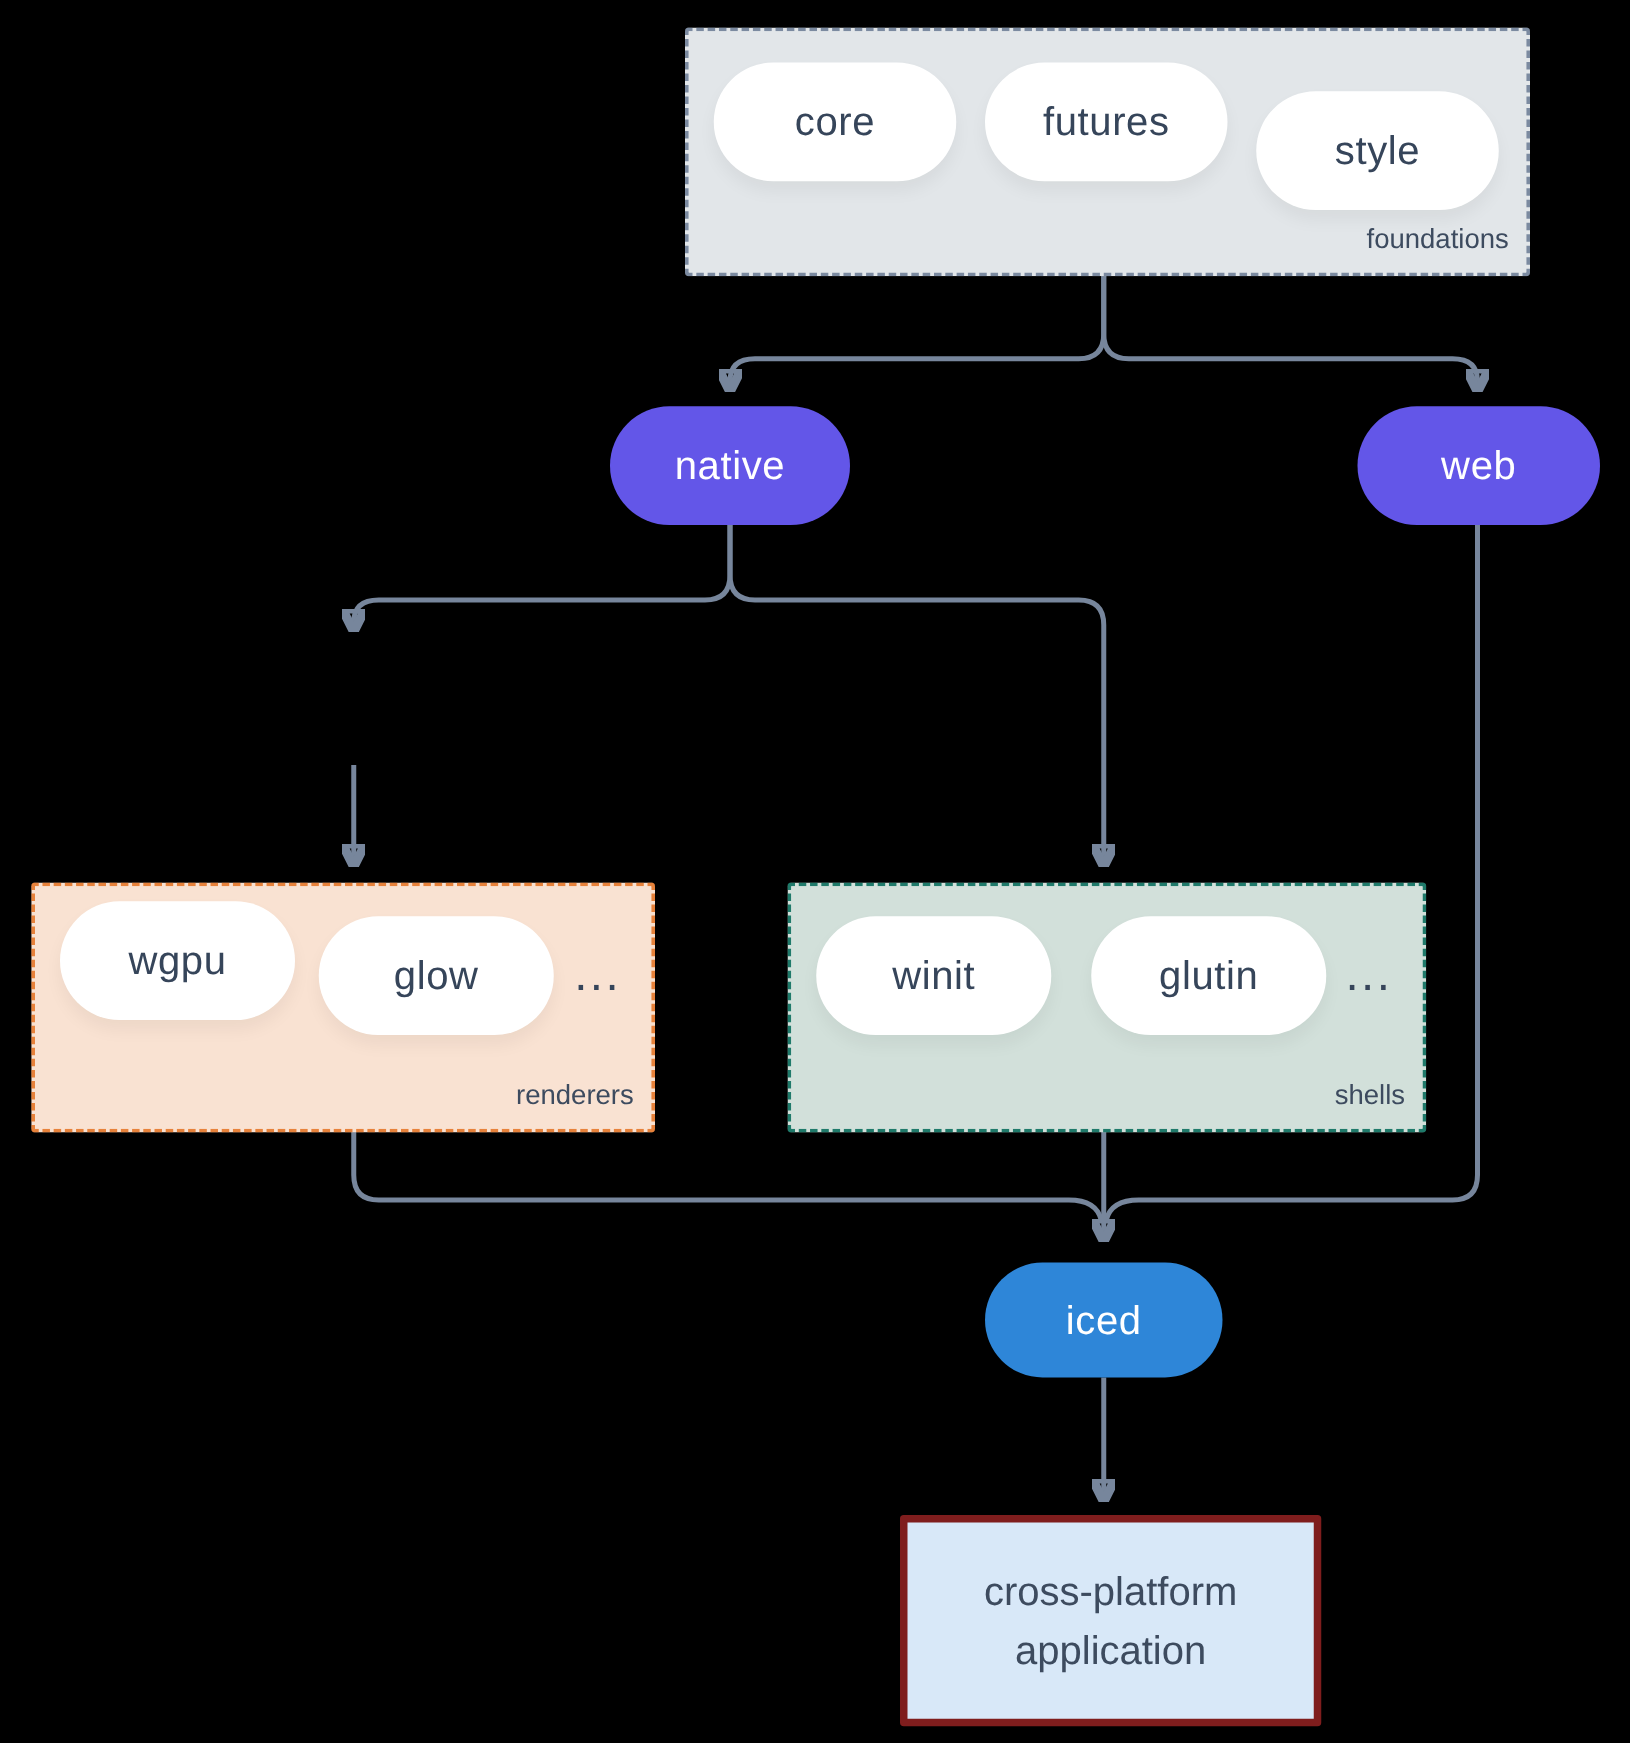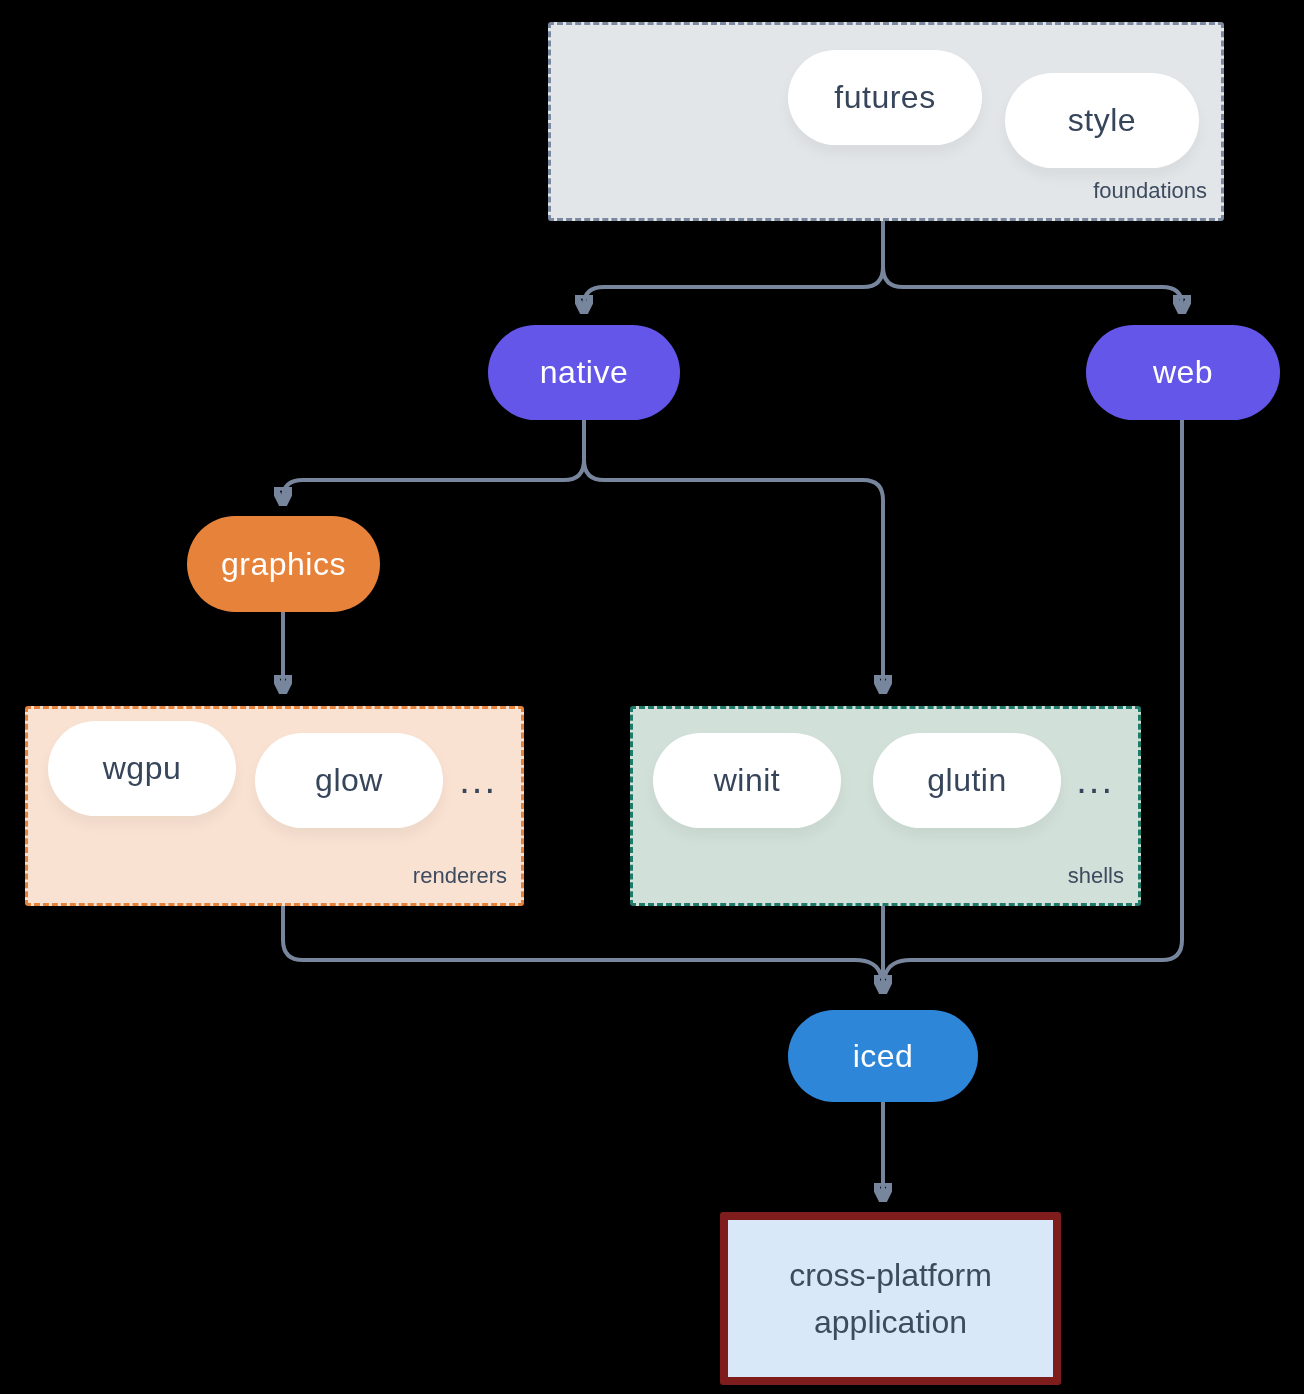--- a/index.html
+++ b/index.html
@@ -33,21 +33,21 @@
   
   .node{position:absolute;display:flex;align-items:center;justify-content:center;
         border-radius:48px;color:#fff;font-size:32px;letter-spacing:.5px;text-align:center;}
   .node-native{left:488px;top:325px;width:192px;height:95px;background:#6356e8;}
   .node-web{left:1086px;top:325px;width:194px;height:95px;background:#6356e8;}
   .node-graphics{left:187px;top:516px;width:193px;height:96px;background:#e7823b;}
   .node-iced{left:788px;top:1010px;width:190px;height:92px;background:#2e86d8;border-radius:46px;}
 
   
   .app-box{position:absolute;left:720px;top:1212px;width:325px;height:157px;
-           background:#d8e8f8;border:8px solid #7f1d1d;border-radius:3px;
+           background:#d8e8f8;border:6px solid #7f1d1d;border-radius:3px;
            display:flex;flex-direction:column;align-items:center;justify-content:center;
            color:#3d4b5f;font-size:32px;line-height:47px;}
 </style>
 </head>
 <body>
 
 <div class="canvas">
 
   <svg class="edges" width="1304" height="1394" viewBox="0 0 1304 1394">
     <defs>
@@ -60,39 +60,39 @@
     <path d="M 584 420 V 460 Q 584 480 564 480 H 303 Q 283 480 283 498 V 500" marker-end="url(#ah)"></path>
     <path d="M 584 420 V 460 Q 584 480 604 480 H 863 Q 883 480 883 500 V 688" marker-end="url(#ah)"></path>
     <path d="M 283 612 V 688" marker-end="url(#ah)"></path>
     <path d="M 283 901 V 940 Q 283 960 303 960 H 855 Q 877 960 881 976"></path>
     <path d="M 1182 420 V 940 Q 1182 960 1162 960 H 911 Q 889 960 885 976"></path>
     <path d="M 883 901 V 988" marker-end="url(#ah)"></path>
     <path d="M 883 1102 V 1196" marker-end="url(#ah)"></path>
   </svg>
 
   <div class="group group-foundations">
+    <div class="pill pill-white pill-core">
+      <span>core</span>
+    </div>
     <div class="pill pill-white pill-futures">
       <span>futures</span>
     </div>
     <div class="pill pill-white pill-style">
       <span>style</span>
     </div>
     <div class="group-label">foundations</div>
   </div>
 
   <div class="node node-native">
     <span>native</span>
   </div>
   <div class="node node-web">
     <span>web</span>
   </div>
 
-  <div class="node node-graphics">
-    <span>graphics</span>
-  </div>
 
   <div class="group group-renderers">
     <div class="pill pill-white pill-wgpu">
       <span>wgpu</span>
     </div>
     <div class="pill pill-white pill-glow">
       <span>glow</span>
     </div>
     <div class="ellipsis">...</div>
     <div class="group-label">renderers</div>

